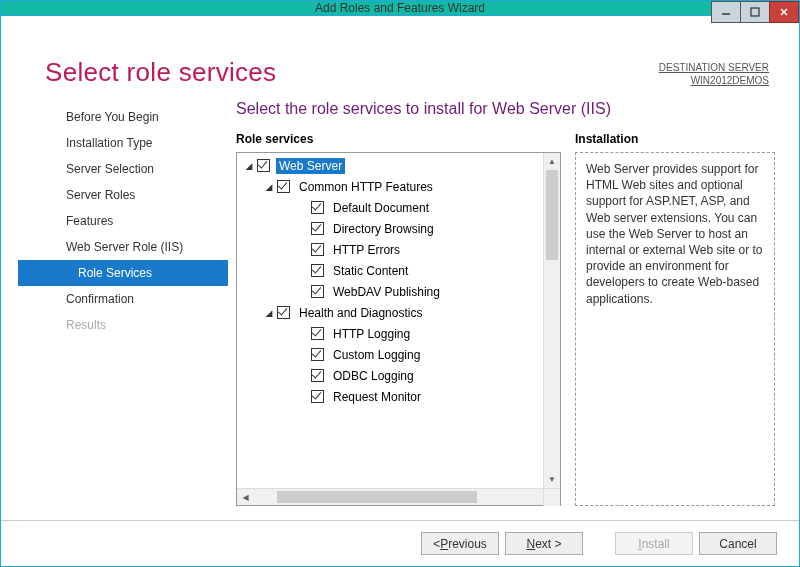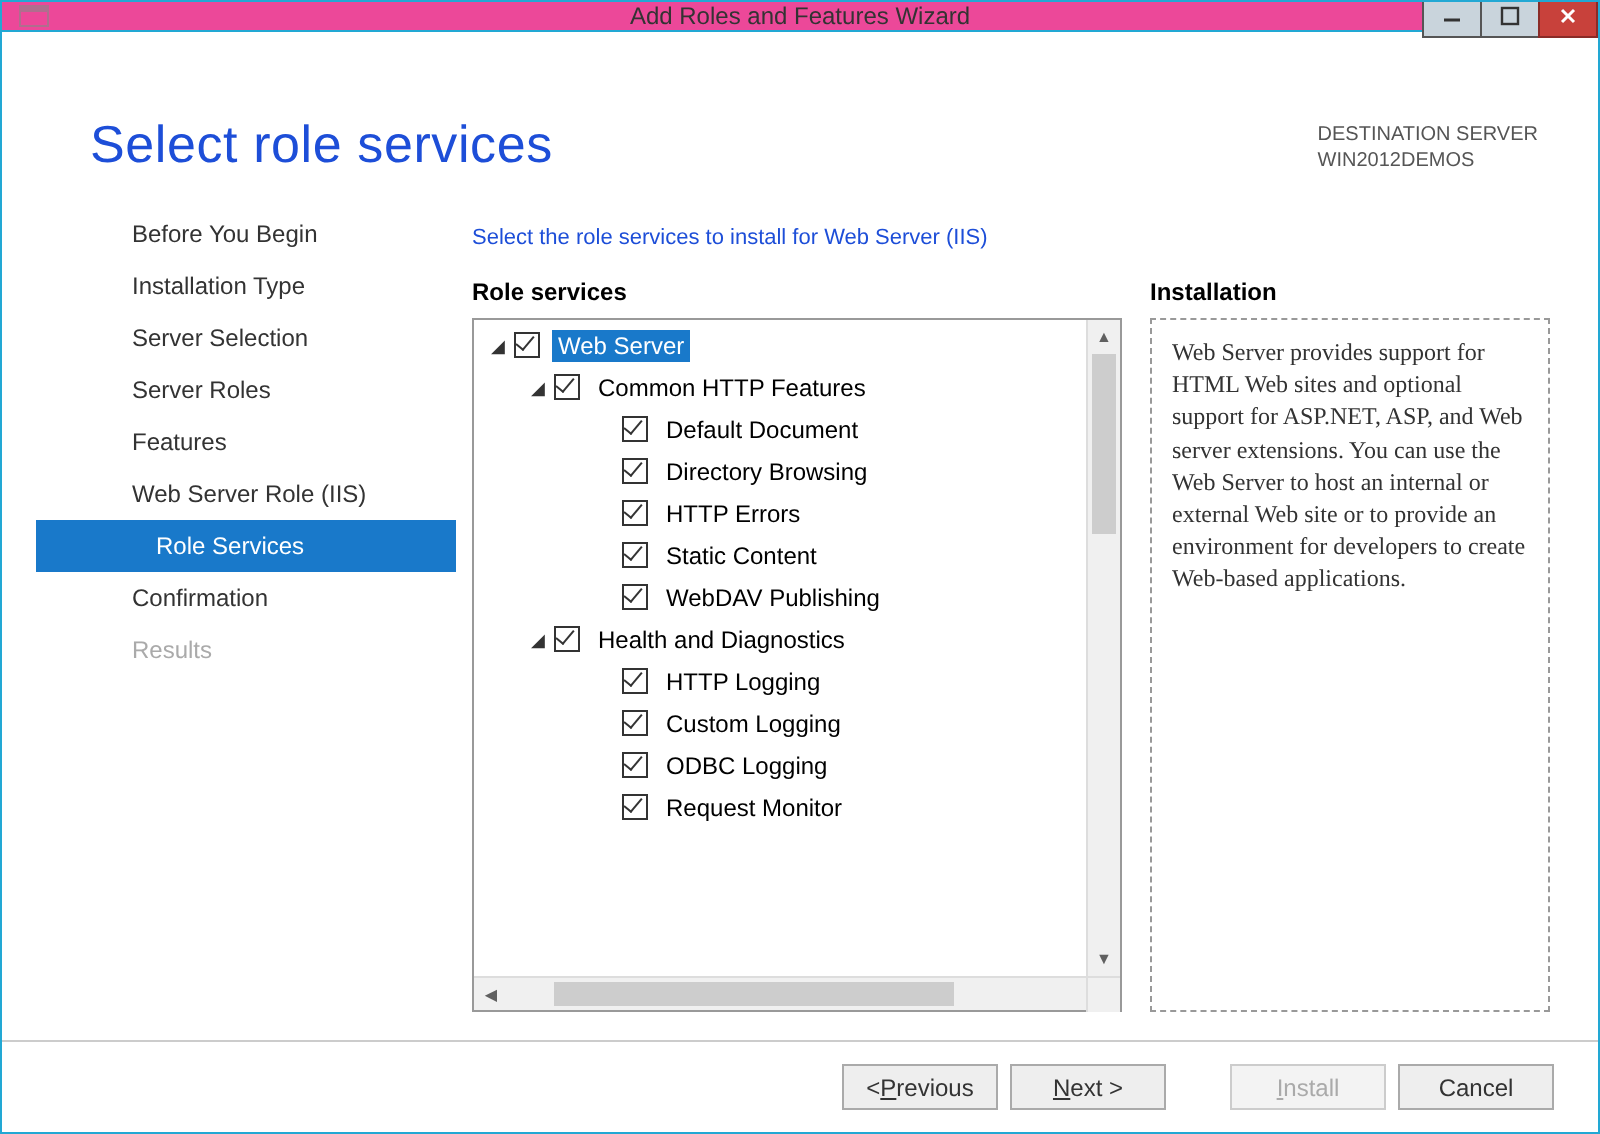--- a/index.html
+++ b/index.html
@@ -8,25 +8,26 @@
     font-size: 12px;
     background: #fff;
     width: 800px;
     height: 567px;
     overflow: hidden;
     border: 1px solid #22a8d4;
   }
   
   .titlebar {
     height: 15px;
-    background: #ec4899;
+    background: #14b8a6;
     border-bottom: 1px solid #22a8d4;
     display: flex;
     align-items: center;
     position: relative;
+    flex-direction: column;
   }
   .titlebar .app-icon {
     width: 16px; height: 16px;
     margin-left: 8px;
     opacity: 0.6;
   }
   .titlebar .title {
     position: absolute;
     left: 0; right: 0;
     text-align: center;
@@ -63,30 +64,31 @@
     flex-direction: column;
   }
   .header {
     padding: 26px 30px 10px 44px;
     display: flex;
     align-items: flex-start;
   }
   .header h1 {
     font-weight: 300;
     font-size: 26px;
-    color: #1d4ed8;
+    color: #be185d;
     letter-spacing: 0.3px;
   }
   .destinfo {
     margin-left: auto;
-    text-align: left;
+    text-align: right;
     font-size: 10px;
     color: #555;
     line-height: 1.3;
     padding-top: 4px;
+    text-decoration: underline;
   }
 
   .main {
     flex: 1;
     display: flex;
     padding: 0 0 0 17px;
     min-height: 0;
   }
   
   .sidebar {
@@ -110,24 +112,23 @@
 
   
   .content {
     flex: 1;
     padding: 0 24px 0 8px;
     display: flex;
     flex-direction: column;
     min-height: 0;
   }
   .instruct {
-    font-size: 11px;
-    color: #1d4ed8;
+    font-size: 16px;
+    color: #701a75;
     padding: 2px 0 14px 0;
-    margin-top: 13px;
   }
   .panels {
     flex: 1;
     display: flex;
     gap: 14px;
     min-height: 0;
   }
   .panel-left { flex: 1; display: flex; flex-direction: column; min-width:0;}
   .panel-right { width: 200px; display: flex; flex-direction: column;}
   .panel-label {
@@ -236,21 +237,20 @@
     background:#f0f0f0; border-left:1px solid #ddd;
   }
 
   .descbox {
     flex: 1;
     border: 1px dashed #999;
     padding: 8px 10px;
     font-size: 12px;
     color: #333;
     line-height: 1.35;
-    font-family: Liberation Serif, serif;
   }
 
   
   .footer {
     height: 46px;
     border-top: 1px solid #ccc;
     display: flex;
     align-items: center;
     justify-content: flex-end;
     padding: 0 22px;

